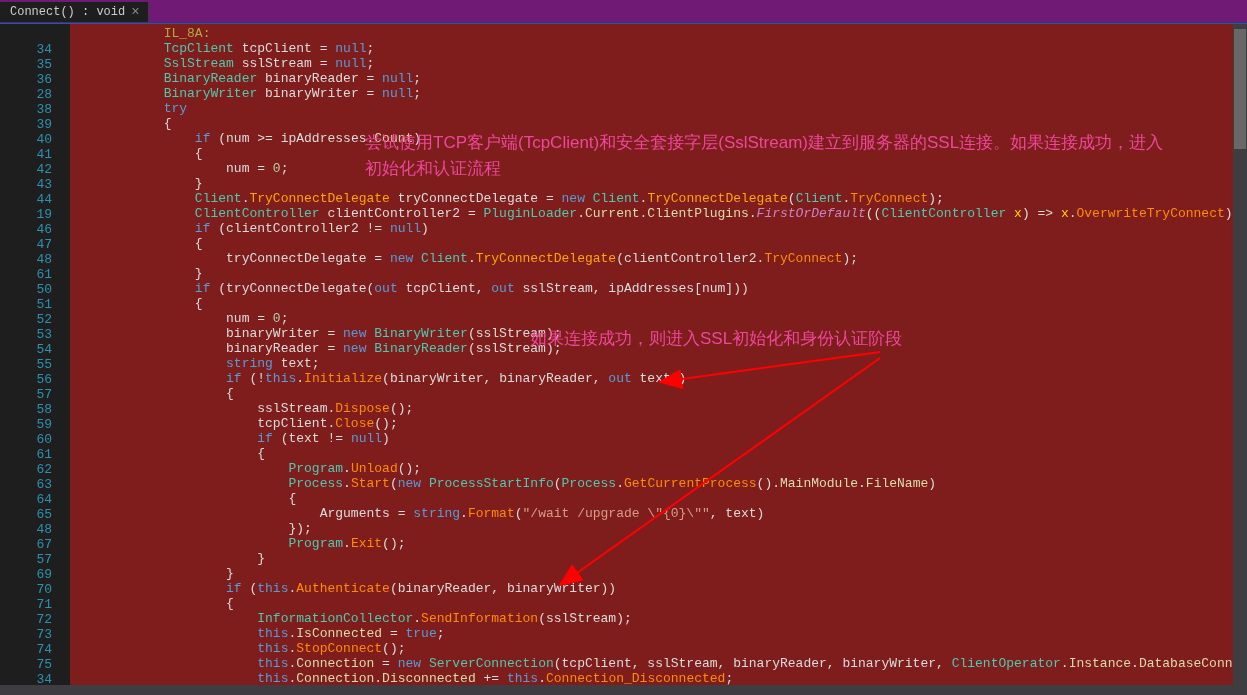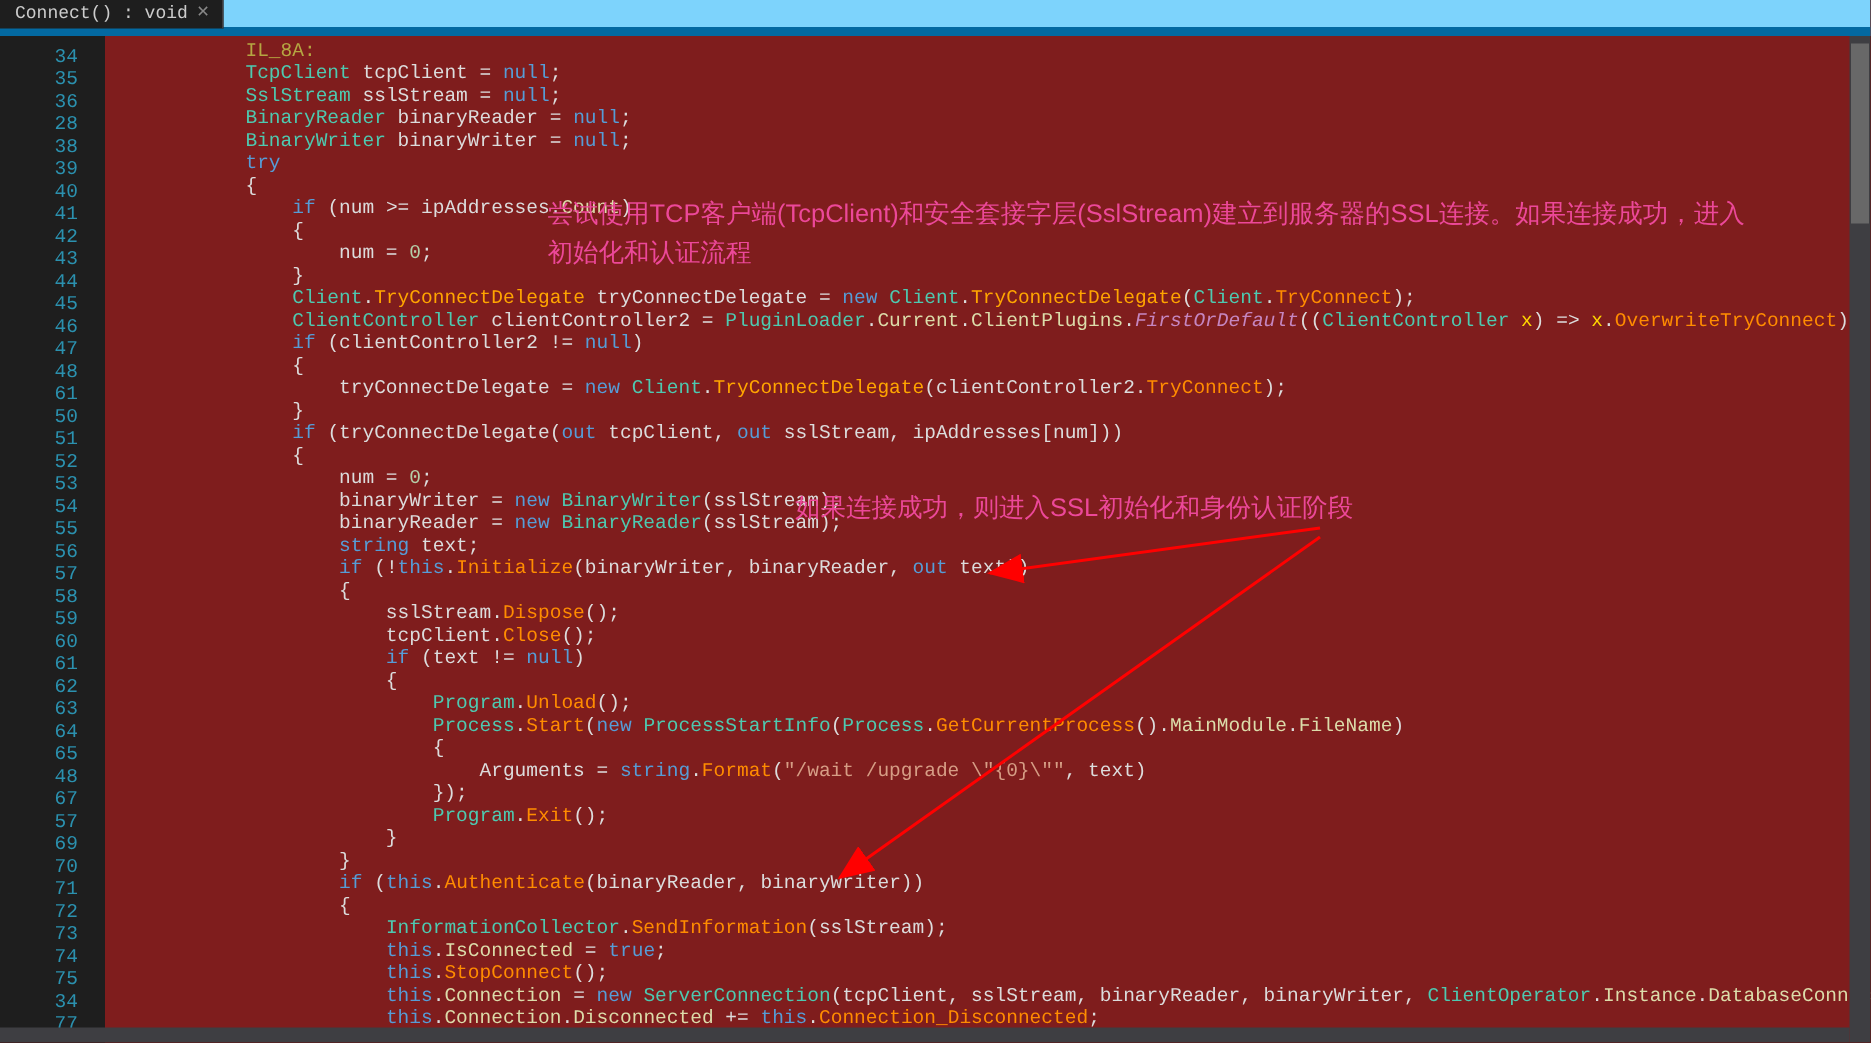--- a/index.html
+++ b/index.html
@@ -6,25 +6,25 @@
   body {
     background: #1e1e1e;
     font-family: Consolas, 'Courier New', monospace;
     font-size: 13px;
     overflow: hidden;
     width: 1247px;
     height: 695px;
     position: relative;
   }
   .tab-bar {
-    background: #7dd3fc;
+    background: #701a75;
     height: 24px;
     display: flex;
     align-items: center;
-    border-bottom: 6px solid #0369a1;
+    border-bottom: 1px solid #0369a1;
   }
   .tab {
     background: #1e1e1e;
     color: #cccccc;
     padding: 3px 8px 3px 10px;
     font-size: 12px;
     display: flex;
     align-items: center;
     gap: 6px;
     border-right: 1px solid #3e3e42;
@@ -39,21 +39,21 @@
     display: flex;
     height: calc(695px - 24px);
     position: relative;
   }
   .gutter {
     width: 70px;
     background: #1e1e1e;
     color: #2b91af;
     text-align: right;
     padding-right: 18px;
-    padding-top: 6px;
+    padding-top: 18px;
     user-select: none;
     font-size: 13px;
     line-height: 15px;
   }
   .code-area {
     flex: 1;
     background: #7f1d1d;
     color: #dcdcdc;
     white-space: pre;
     padding-top: 2px;
@@ -129,21 +129,21 @@
       <div class="line">35</div>
       <div class="line">36</div>
       <div class="line">28</div>
       <div class="line">38</div>
       <div class="line">39</div>
       <div class="line">40</div>
       <div class="line">41</div>
       <div class="line">42</div>
       <div class="line">43</div>
       <div class="line">44</div>
-      <div class="line">45</div>
+      <div class="line">19</div>
       <div class="line">46</div>
       <div class="line">47</div>
       <div class="line">48</div>
       <div class="line">61</div>
       <div class="line">50</div>
       <div class="line">51</div>
       <div class="line">52</div>
       <div class="line">53</div>
       <div class="line">54</div>
       <div class="line">55</div>

